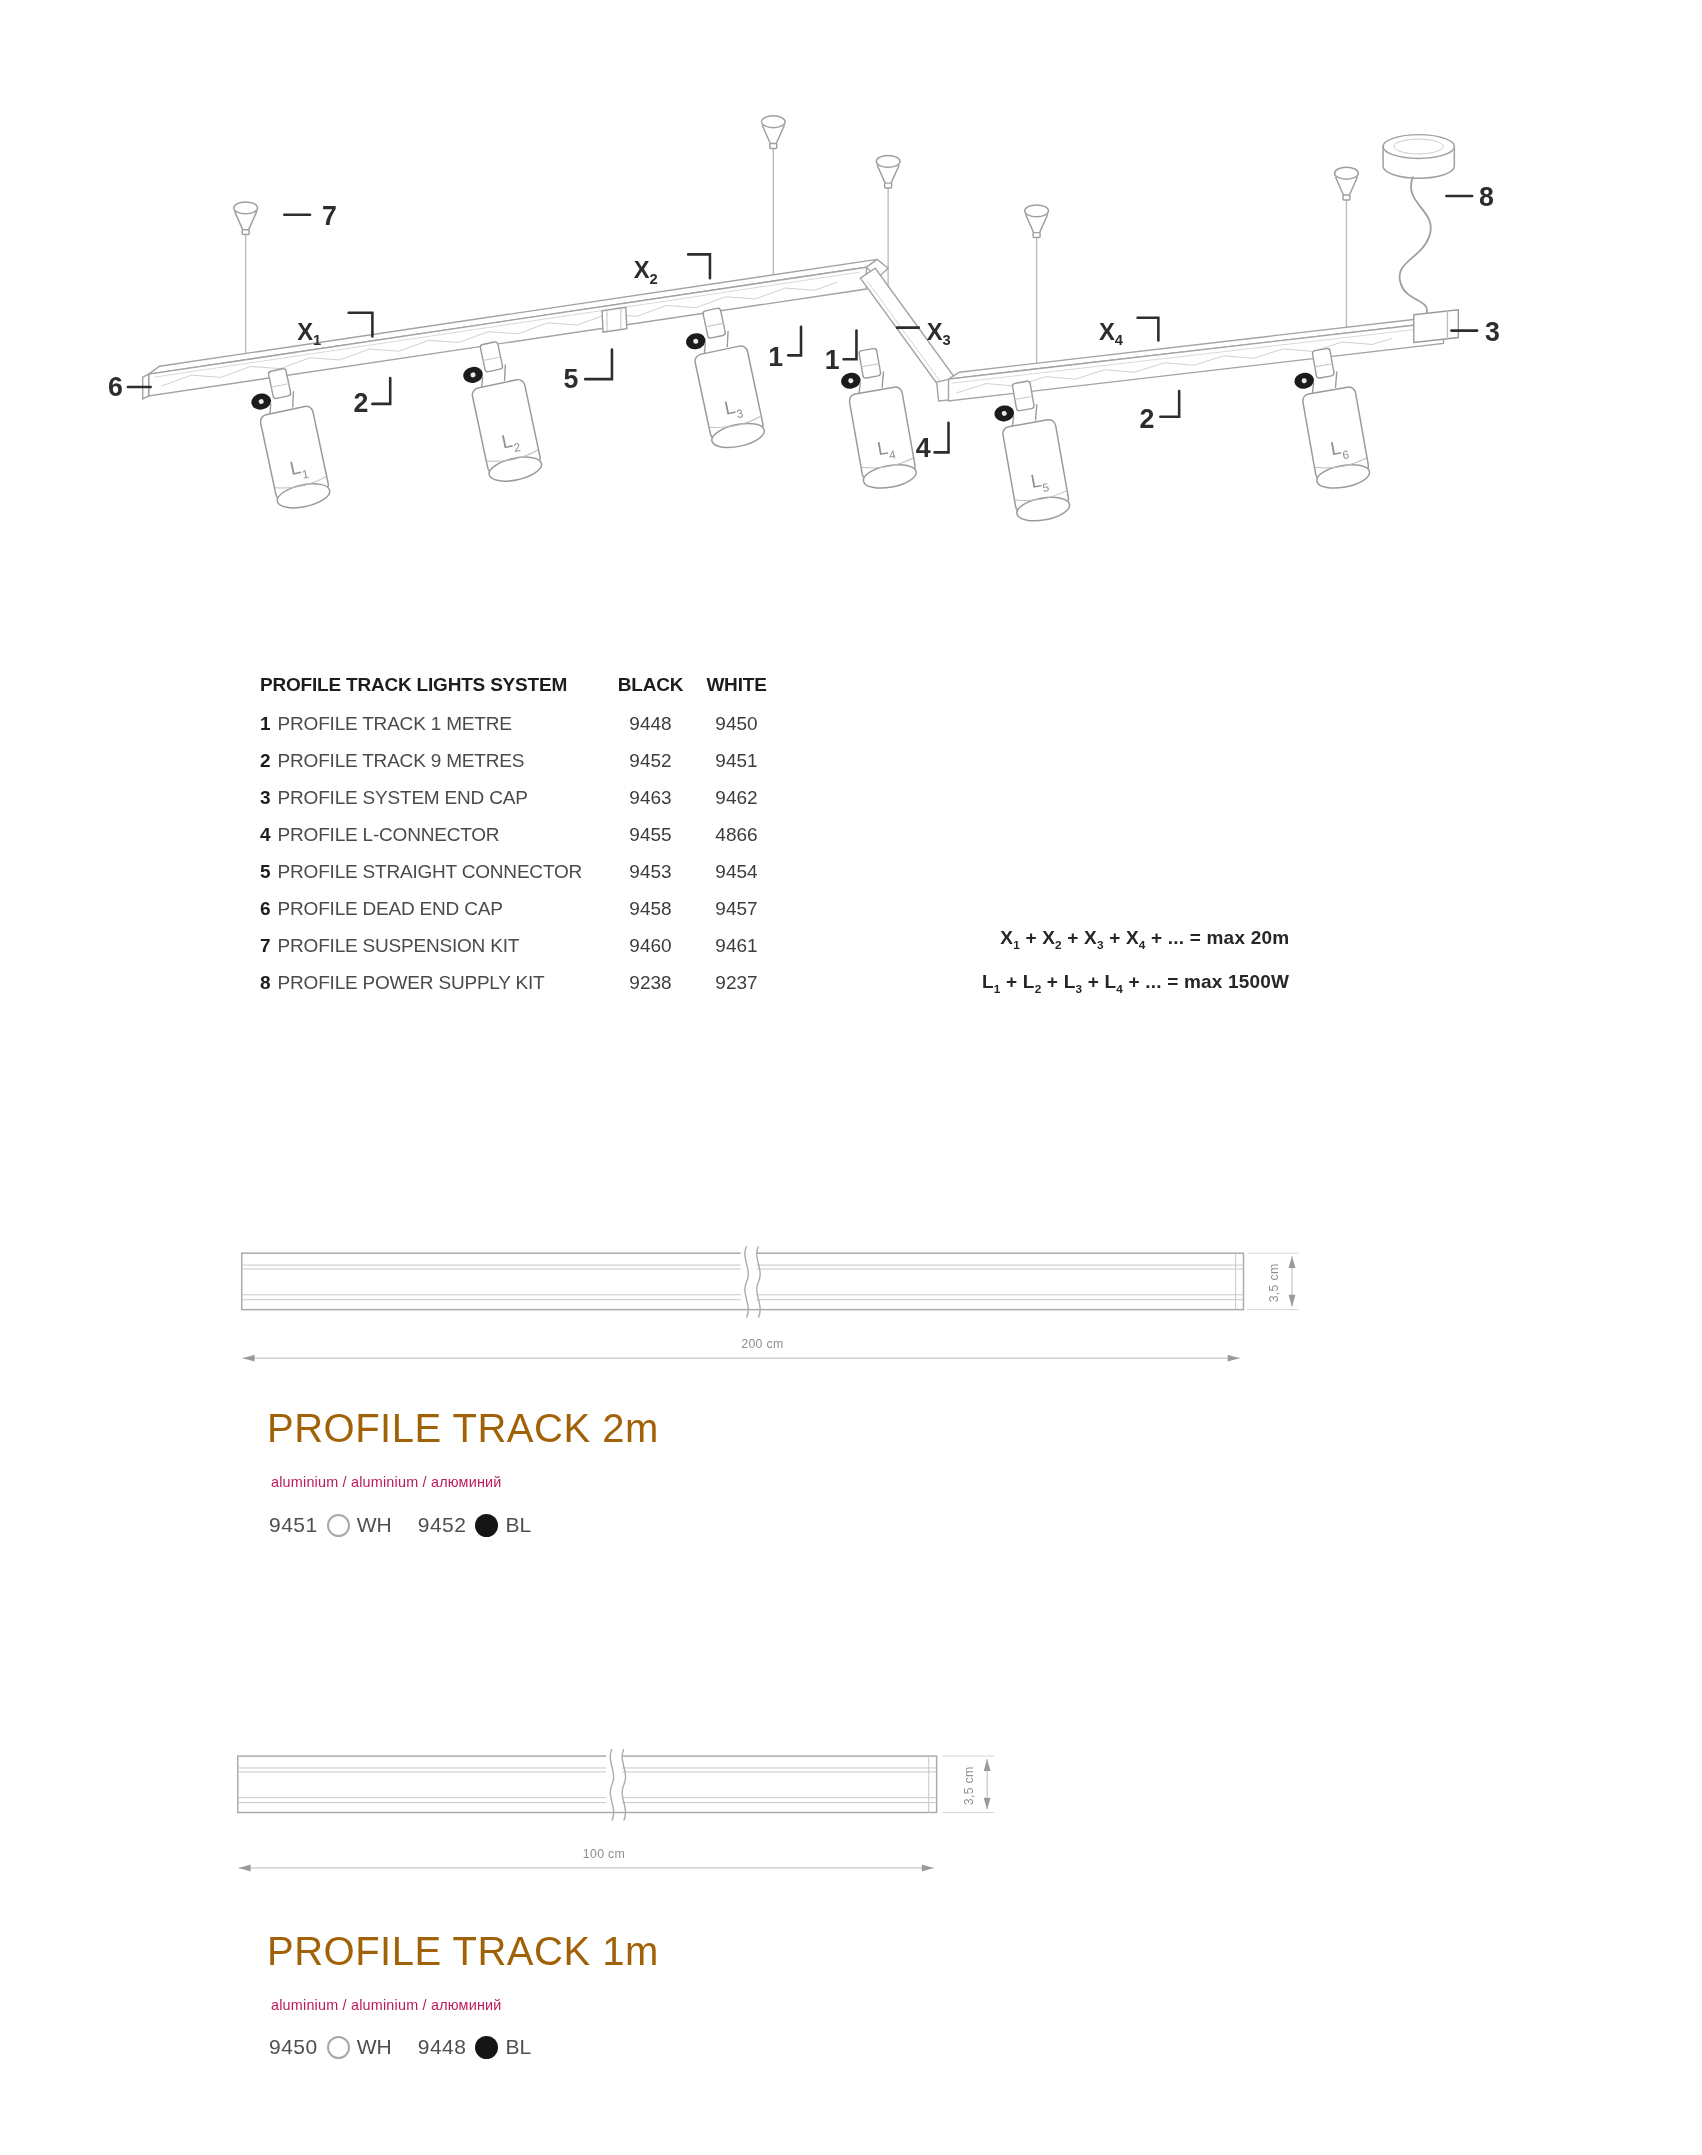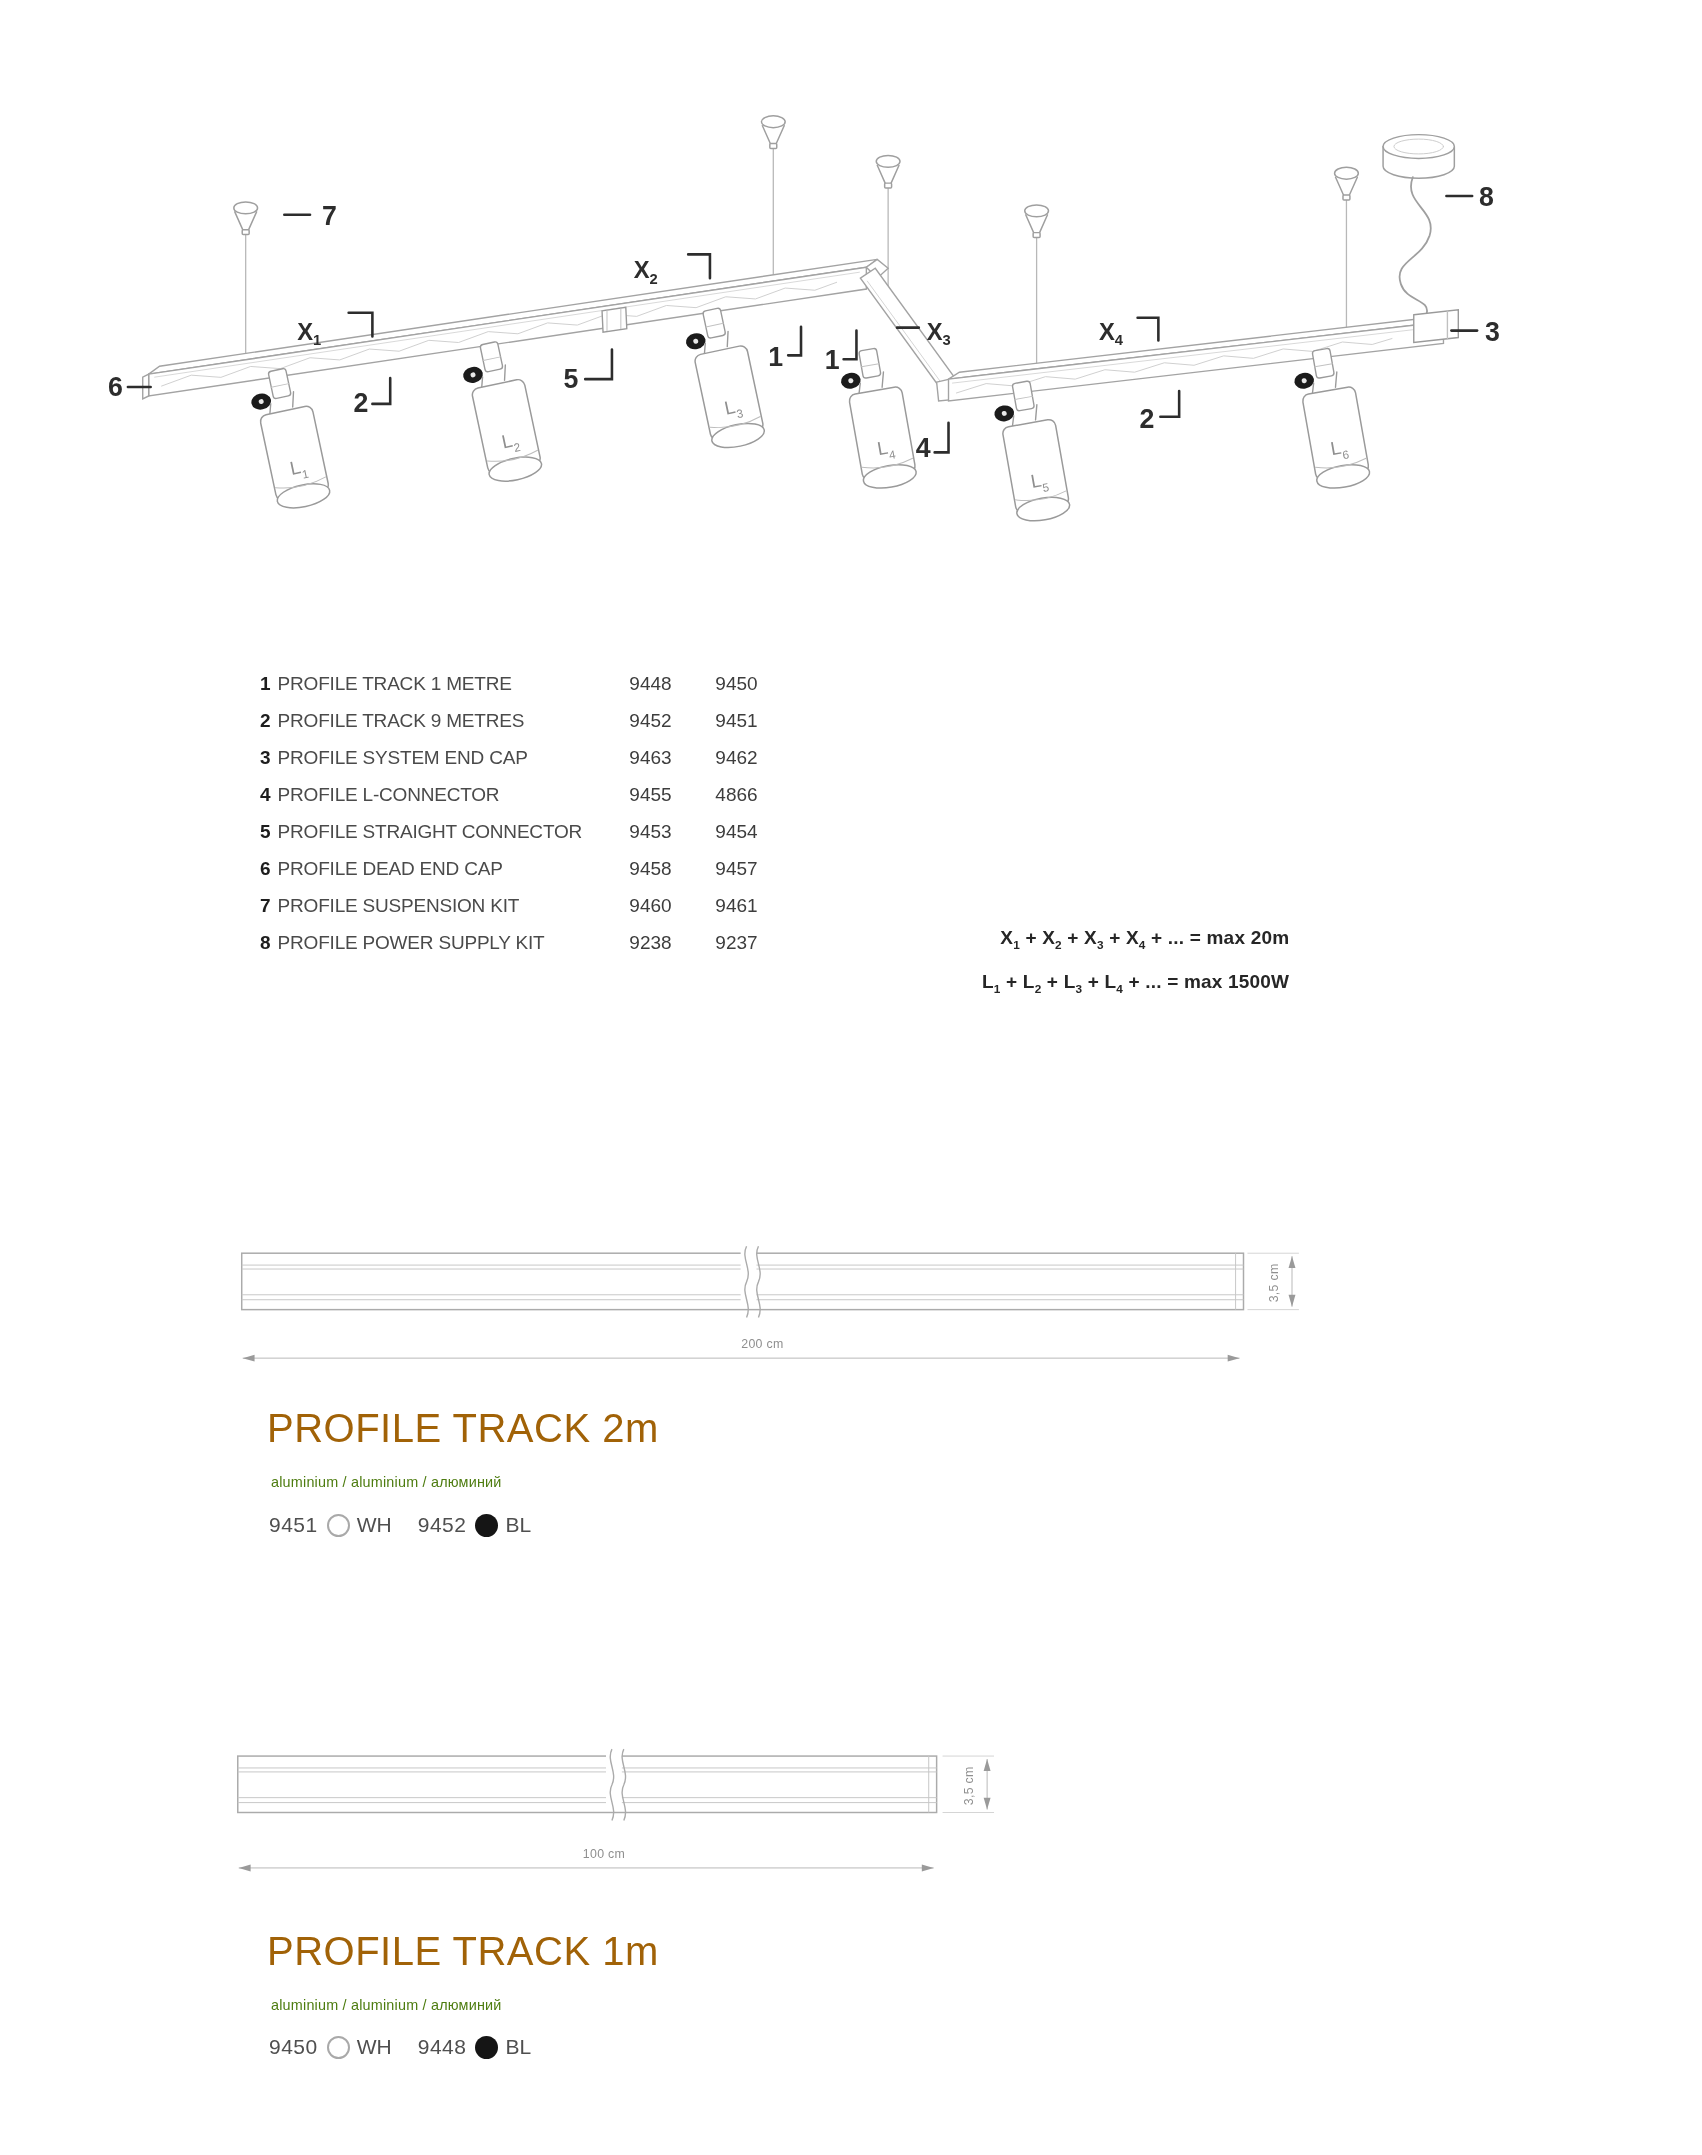--- a/index.html
+++ b/index.html
@@ -19,21 +19,21 @@
   .pt-head{height:40px;font-weight:700;color:#1d1d1d;letter-spacing:-0.2px;}
   .pt-c{text-align:center;color:#3d3d3d;}
   .pt-head .pt-c{color:#1d1d1d;}
   .pt-num{font-weight:700;color:#1d1d1d;display:inline-block;margin-right:7px;}
   .pt-name{color:#4a4a4a;letter-spacing:-0.2px;}
 
   .formulas{position:absolute;left:982px;top:919px;font-size:19px;font-weight:700;color:#262626;
             line-height:37px;letter-spacing:0.2px;text-align:right;}
 
   .sec-title{position:absolute;font-size:40px;font-weight:400;color:#a16207;letter-spacing:0.5px;}
-  .sec-materials{position:absolute;font-size:14.4px;color:#4d7c0f;letter-spacing:0.2px;}
+  .sec-materials{position:absolute;font-size:14.4px;color:#be185d;letter-spacing:0.2px;}
   .sec-codes{position:absolute;display:flex;align-items:center;font-size:21px;color:#4f4f4f;}
   .sec-codes .code{letter-spacing:0.5px;}
   .dot{display:inline-block;width:23px;height:23px;border-radius:50%;box-sizing:border-box;}
   .dot-outline{border:2px solid #a9a9a9;background:#ffffff;margin:0 7px 0 9px;}
   .dot-filled{background:#151515;margin:0 7px 0 9px;}
   .code-gap{width:26px;}
 </style>
 </head>
 <body>
 
@@ -206,20 +206,25 @@
         <path d="M952,1774 H1004 M952,1831 H1004" stroke="#d4d4d4" fill="none"></path>
         <line x1="997" y1="1777" x2="997" y2="1828" stroke="#b8b8b8"></line>
         <polygon points="997,1777 993.5,1789 1000.5,1789" fill="#9a9a9a"></polygon>
         <polygon points="997,1828 993.5,1816 1000.5,1816" fill="#9a9a9a"></polygon>
         <text class="measure" transform="translate(983,1804) rotate(-90)" text-anchor="middle">3,5 cm</text>
       </g>
     </g>
   </svg>
 
   <div class="parts-table">
+    <div class="pt-row pt-head">
+      <span>PROFILE TRACK LIGHTS SYSTEM</span>
+      <span class="pt-c">BLACK</span>
+      <span class="pt-c">WHITE</span>
+    </div>
     <div class="pt-row">
       <span><span class="pt-num">1</span><span class="pt-name">PROFILE TRACK 1 METRE</span></span>
       <span class="pt-c">9448</span>
       <span class="pt-c">9450</span>
     </div>
     <div class="pt-row">
       <span><span class="pt-num">2</span><span class="pt-name">PROFILE TRACK 9 METRES</span></span>
       <span class="pt-c">9452</span>
       <span class="pt-c">9451</span>
     </div>

